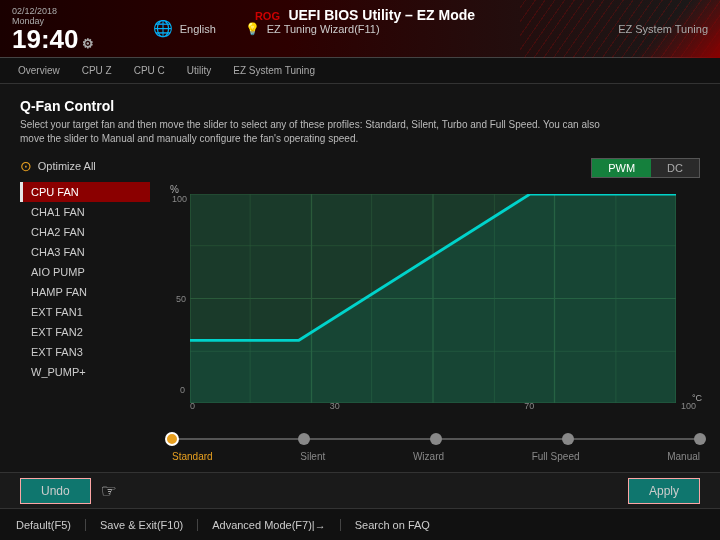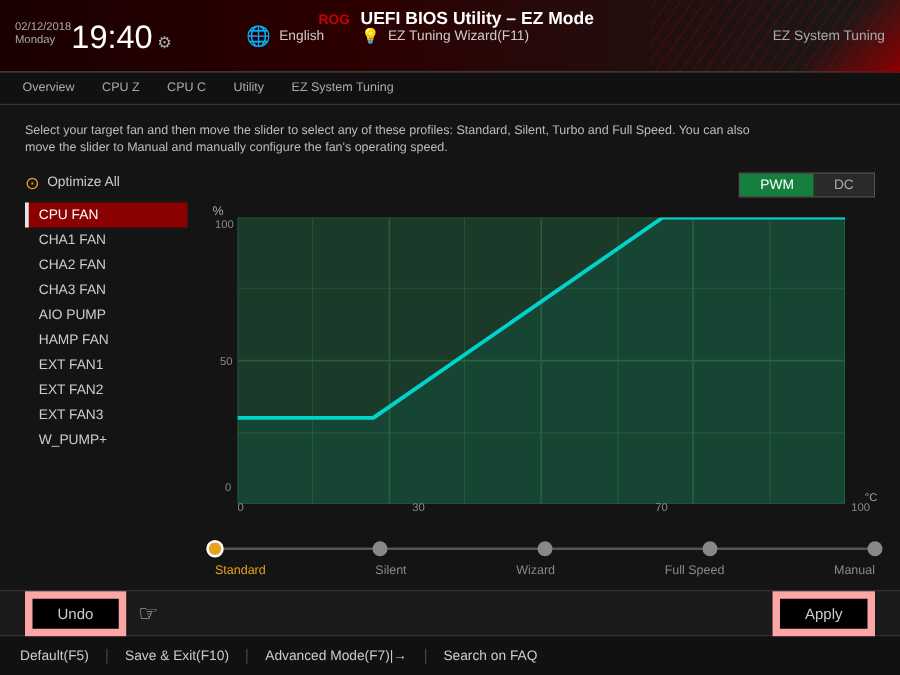--- a/index.html
+++ b/index.html
@@ -186,22 +186,22 @@
       display: flex;
       align-items: center;
       padding: 0 20px;
       gap: 10px;
       border-top: 1px solid #333;
     }
     .btn {
       padding: 5px 20px;
       font-size: 12px;
       cursor: pointer;
-      border: 6px solid #fca5a5;
-      background: #000000;
+      border: 1px solid #fca5a5;
+      background: #0f766e;
       color: #ccc;
     }
     .btn-exit {
       background: #f0f0f0;
       color: #111;
       font-weight: 600;
       border: 1px solid #aaa;
       margin-left: auto;
     }
     .btn-spacer { flex: 1; }
@@ -250,26 +250,26 @@
       );
       pointer-events: none;
     }
   </style>
 </head>
 <body>
 
 <div class="header">
   <div class="diagonal-lines"></div>
   <div class="red-accent"></div>
-  <div style="display:flex; flex-direction:row; margin-right: 60px; min-width:80px;">
+  <div style="display:flex; flex-direction:column; margin-right: 60px; min-width:80px;">
     <div style="font-size:9px; color:#aaa;">
       <span>02/12/2018</span><br>
       <span>Monday</span>
     </div>
-    <div style="font-size:26px; color:#fff; font-weight:400; line-height:1;">
+    <div style="font-size:26px; color:#fff; font-weight:700; line-height:1;">
       <span>19:40</span><span style="font-size:13px; color:#aaa;"> ⚙</span>
     </div>
   </div>
   <div style="display:flex; align-items:center; gap:6px; margin-right:30px;">
     <span style="color:#aaa;">🌐</span>
     <span style="font-size:11px; color:#ccc;">English</span>
   </div>
   <div style="display:flex; align-items:center; gap:6px;">
     <span style="color:#aaa; font-size:12px;">💡</span>
     <span style="font-size:11px; color:#ccc;">EZ Tuning Wizard(F11)</span>
@@ -285,20 +285,21 @@
 
 <div class="navbar">
   <div class="navbar-item">Overview</div>
   <div class="navbar-item">CPU Z</div>
   <div class="navbar-item">CPU C</div>
   <div class="navbar-item">Utility</div>
   <div class="navbar-item">EZ System Tuning</div>
 </div>
 
 <div class="main">
+  <div class="section-title">Q-Fan Control</div>
   <div class="section-desc">Select your target fan and then move the slider to select any of these profiles: Standard, Silent, Turbo and Full Speed. You can also move the slider to Manual and manually configure the fan's operating speed.</div>
 
   <div class="fan-control-area">
 
     <div class="fan-list">
       <div class="optimize-all">
         <span class="optimize-icon">⊙</span>
         <span>Optimize All</span>
       </div>
       <div class="fan-item selected">CPU FAN</div>

